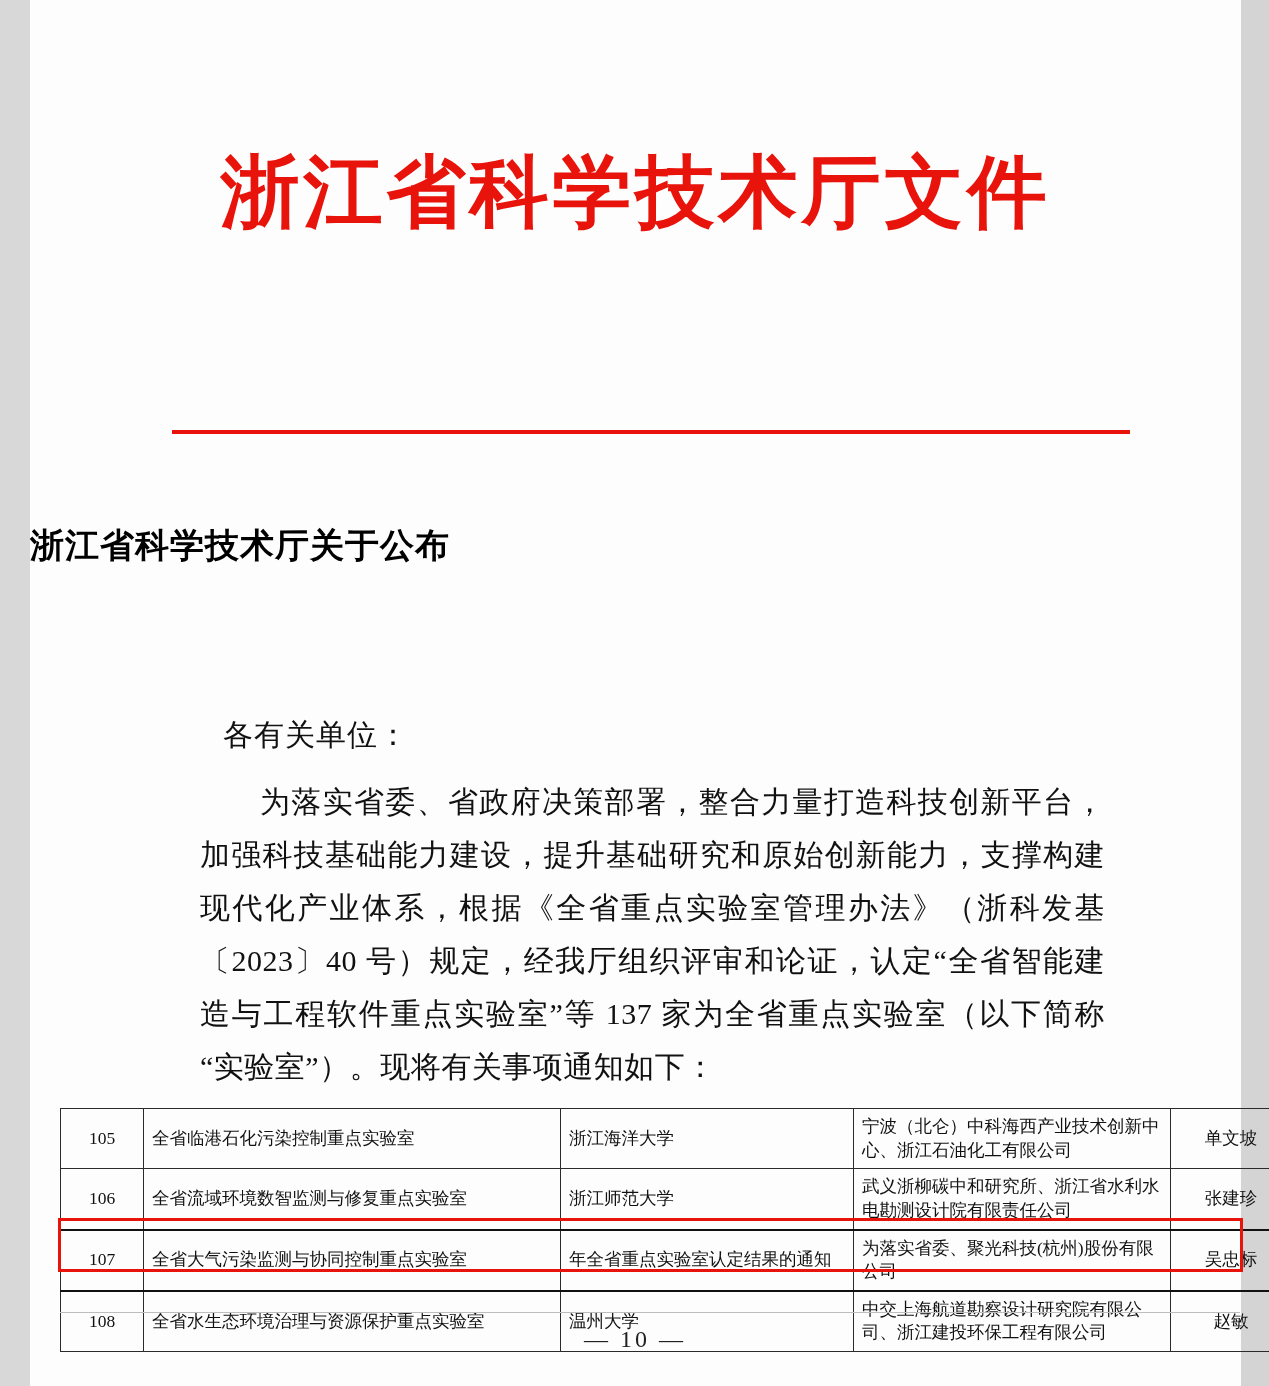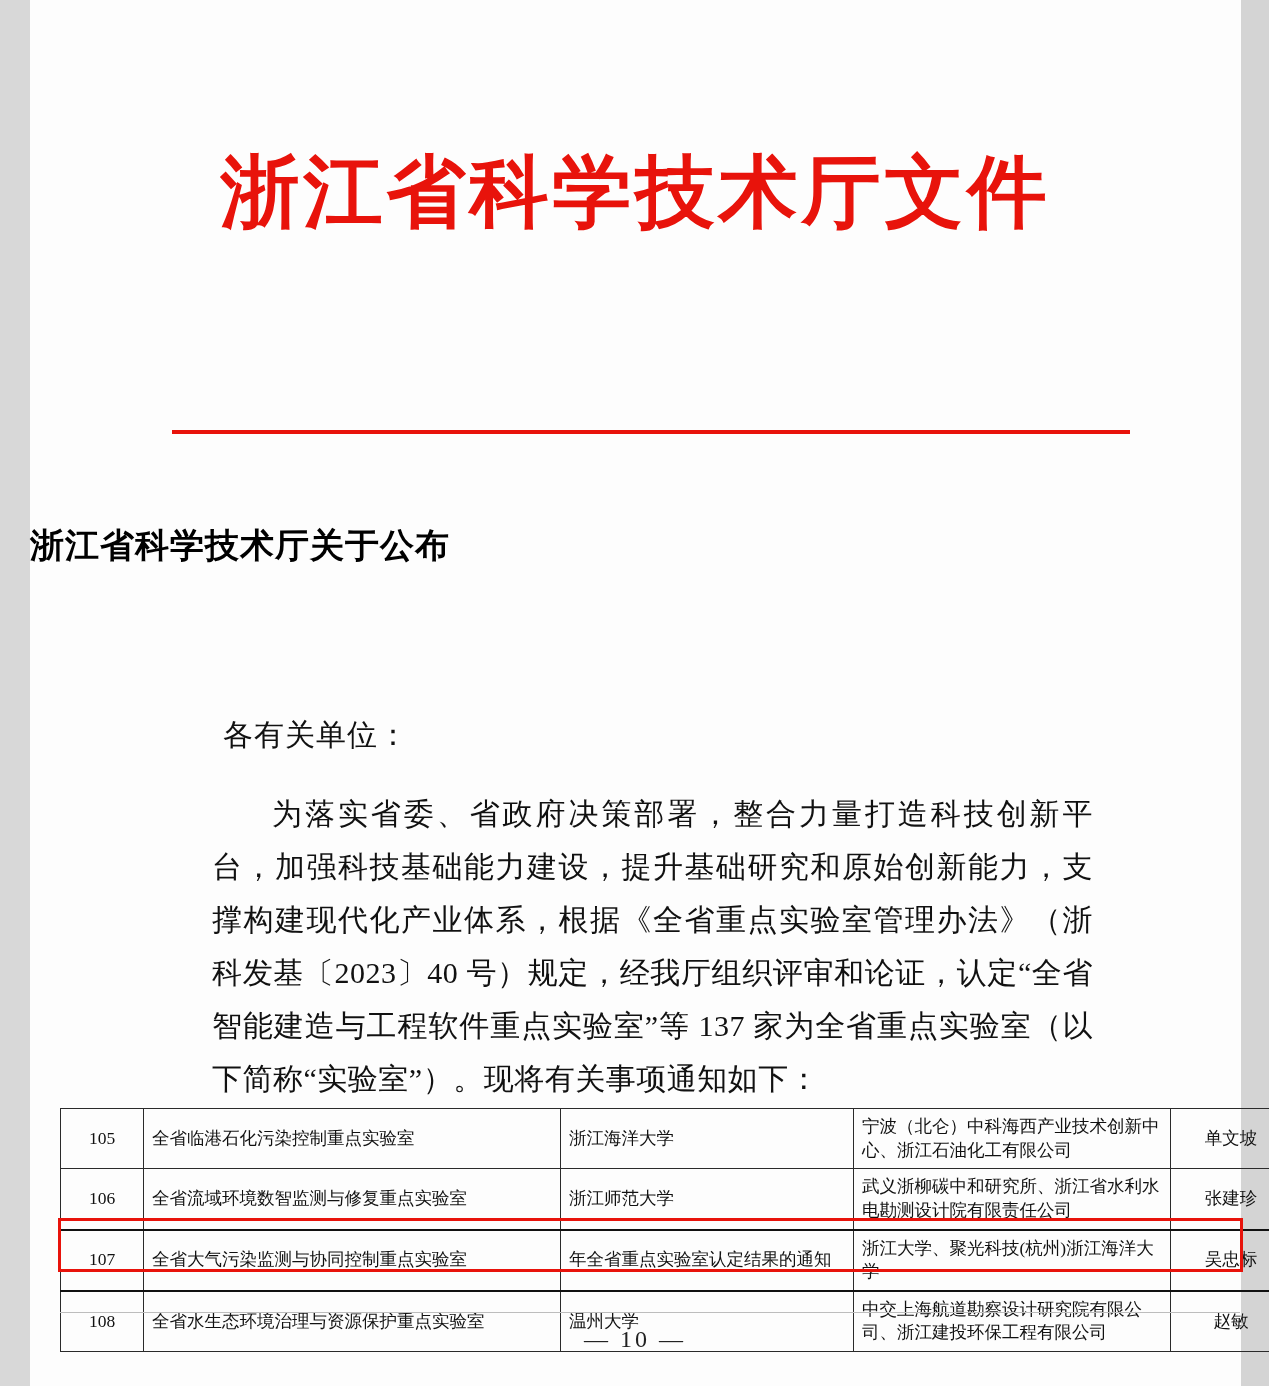--- a/index.html
+++ b/index.html
@@ -107,21 +107,21 @@
     position: absolute;
     left: 170px;
     top: 775px;
     width: 905px;
     font-size: 30px;
     color: #111;
     line-height: 53px;
     letter-spacing: 0.5px;
     text-align: justify;
   }
-  .body-text p { margin: 12px; text-indent: 2em; }
+  .body-text p { margin: 0; text-indent: 2em; }
 
   
   .table-wrap {
     position: absolute;
     left: 30px;
     top: 1108px;
     width: 1180px;
   }
   table.rec {
     border-collapse: collapse;
@@ -214,21 +214,21 @@
             <td class="c-no">106</td>
             <td class="c-lab">全省流域环境数智监测与修复重点实验室</td>
             <td class="c-host">浙江师范大学</td>
             <td class="c-coop">武义浙柳碳中和研究所、浙江省水利水电勘测设计院有限责任公司</td>
             <td class="c-person">张建珍</td>
           </tr>
           <tr class="highlight">
             <td class="c-no">107</td>
             <td class="c-lab">全省大气污染监测与协同控制重点实验室</td>
             <td class="c-host">年全省重点实验室认定结果的通知</td>
-            <td class="c-coop">浙江大学、聚光科技(杭州)浙江海洋大学</td>
+            <td class="c-coop">为落实省委、聚光科技(杭州)股份有限公司</td>
             <td class="c-person">吴忠标</td>
           </tr>
           <tr>
             <td class="c-no">108</td>
             <td class="c-lab">全省水生态环境治理与资源保护重点实验室</td>
             <td class="c-host">温州大学</td>
             <td class="c-coop">中交上海航道勘察设计研究院有限公司、浙江建投环保工程有限公司</td>
             <td class="c-person">赵敏</td>
           </tr>
         </tbody>

